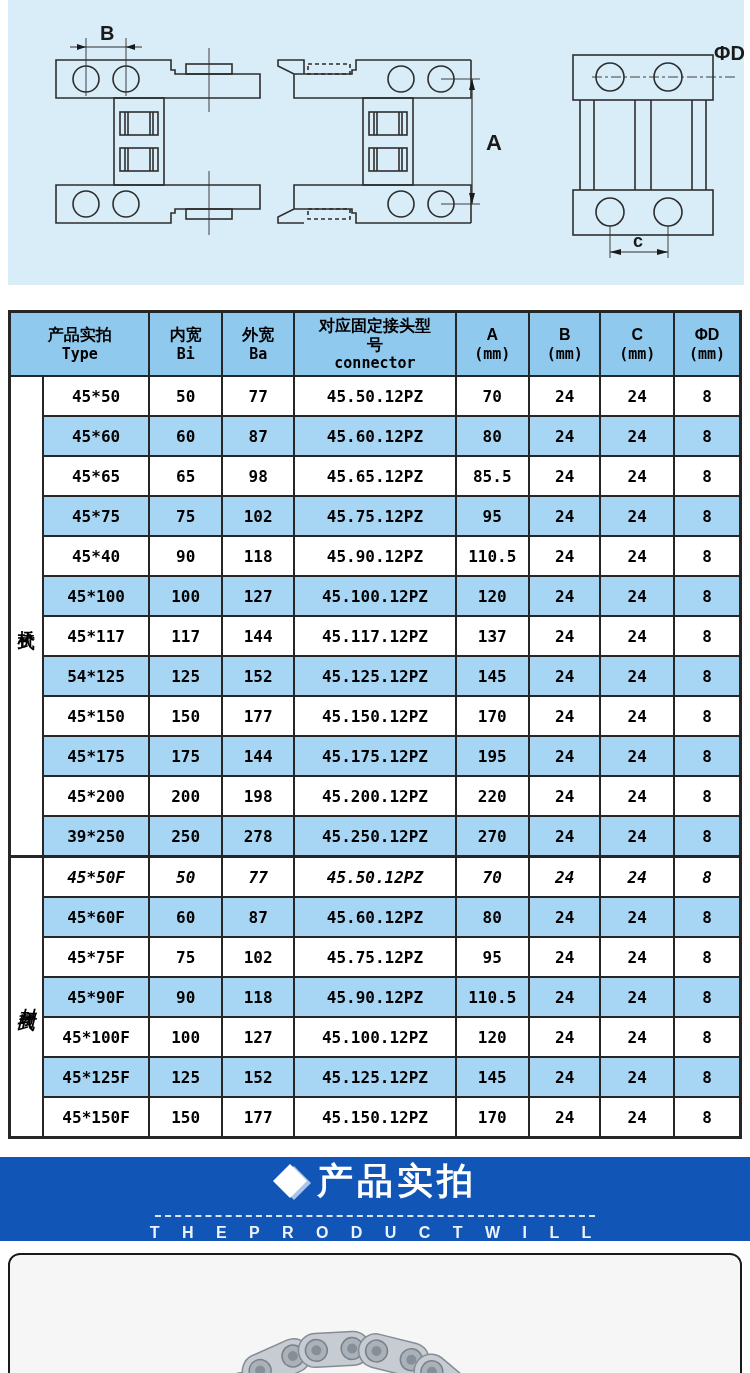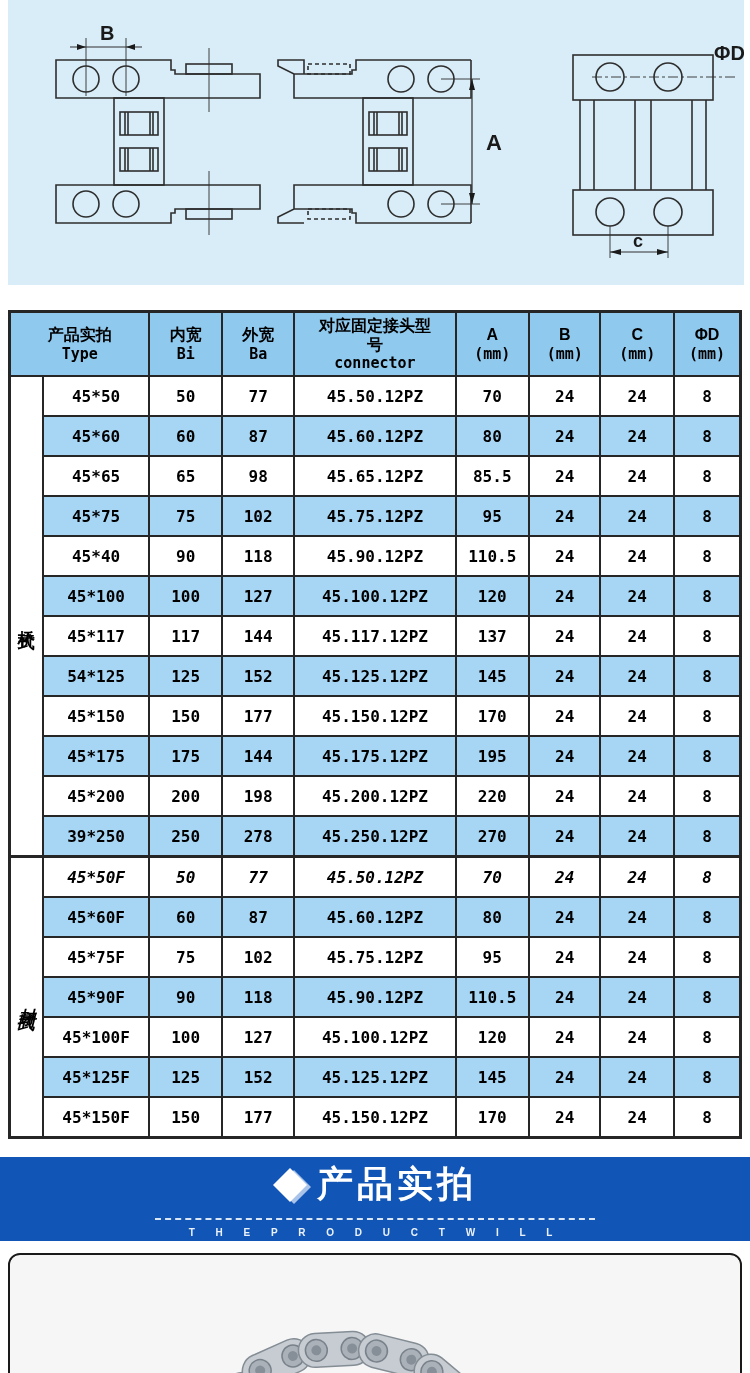--- a/index.html
+++ b/index.html
@@ -58,21 +58,21 @@
     margin-top:18px;height:84px;background:var(--banner-bg,#1156b7);
     display:flex;flex-direction:column;align-items:center;justify-content:center;
   }
   .banner-title-row{display:flex;align-items:center;gap:10px;}
   .diamond-icon{position:relative;width:34px;height:34px;flex:0 0 auto;}
   .diamond-icon i{position:absolute;left:5px;top:5px;width:24px;height:24px;transform:rotate(45deg);display:block;}
   .diamond-icon .back{background:#a9c4e8;left:9px;top:7px;}
   .diamond-icon .front{background:#ffffff;}
   .banner-title{color:#fff;font-size:36px;font-weight:bold;letter-spacing:4px;}
   .banner-divider{width:440px;border-top:2px dashed rgba(255,255,255,.85);margin:9px 0 7px 0;}
-  .banner-subtitle{color:rgba(255,255,255,.92);font-size:10px;font-weight:bold;letter-spacing:9px;}
+  .banner-subtitle{color:rgba(255,255,255,.92);font-size:16px;font-weight:bold;letter-spacing:9px;}
   
   .photo-card{
     margin:12px 8px 0 8px;height:330px;background:#f6f6f7;
     border:2px solid #1a1a1a;border-radius:12px;overflow:hidden;
   }
   .photo-card svg{display:block;width:100%;height:100%;}
   text.dim{font-family:"Liberation Sans","DejaVu Sans",sans-serif;font-weight:bold;fill:#1a1a1a;}
 </style>
 </head>
 <body>

